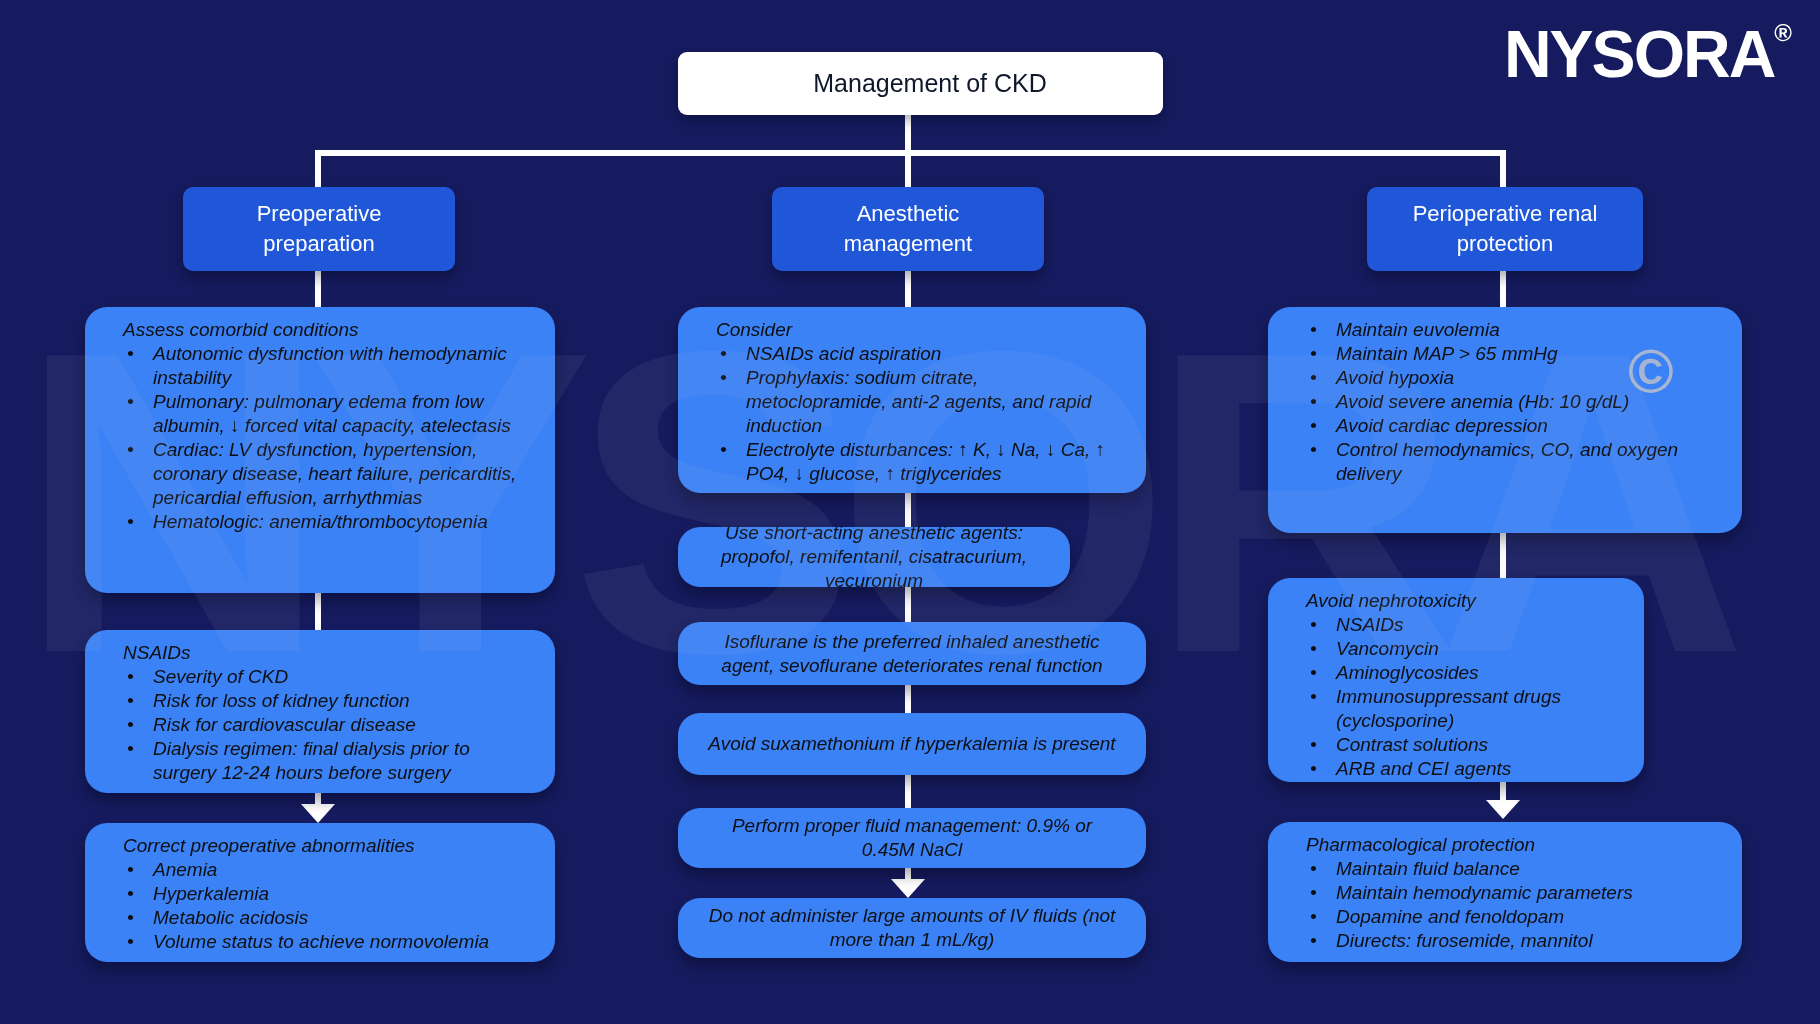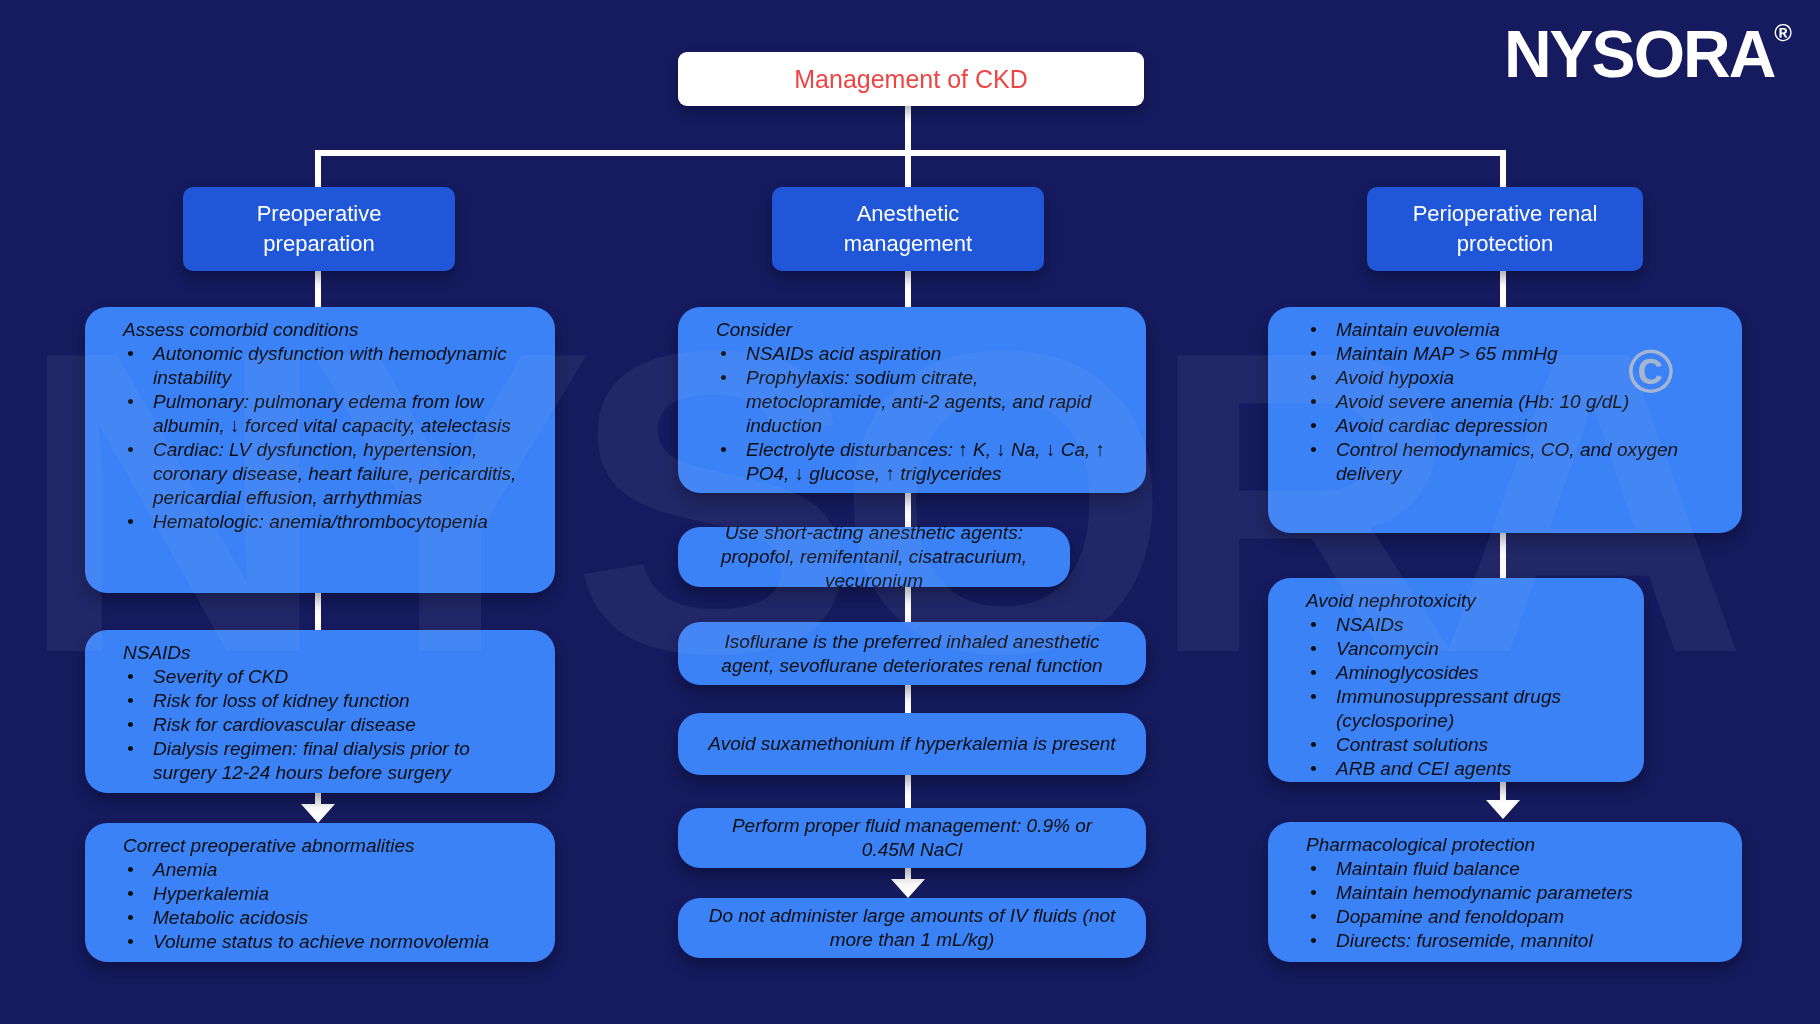--- a/index.html
+++ b/index.html
@@ -30,25 +30,26 @@
   .logo .reg{font-size:24px;letter-spacing:0;vertical-align:36px;font-weight:bold;}
   
   .line{position:absolute;background:#ffffff;z-index:1;}
   .arrow{
     position:absolute;width:0;height:0;z-index:1;
     border-left:17px solid transparent;border-right:17px solid transparent;
     border-top:19px solid #ffffff;
   }
   
   .title-box{
-    position:absolute;left:678px;top:52px;width:466px;height:54px;z-index:2;
+    position:absolute;left:678px;top:52px;width:466px;height:63px;z-index:2;
     background:#ffffff;border-radius:9px;
     display:flex;align-items:center;justify-content:center;
-    font-size:25px;color:#ef4444;
+    font-size:25px;color:#0f172a;
     box-shadow:0 6px 12px rgba(0,0,15,0.30);
+    padding-left:19px;
   }
   .blue-box{
     position:absolute;height:84px;z-index:2;
     background:#1f57d8;border-radius:10px;
     display:flex;align-items:center;justify-content:center;text-align:center;
     color:#ffffff;font-size:22px;line-height:30px;padding:0 20px;
     box-sizing:border-box;
     box-shadow:0 7px 13px rgba(0,0,15,0.32);
   }
   .white-box{

